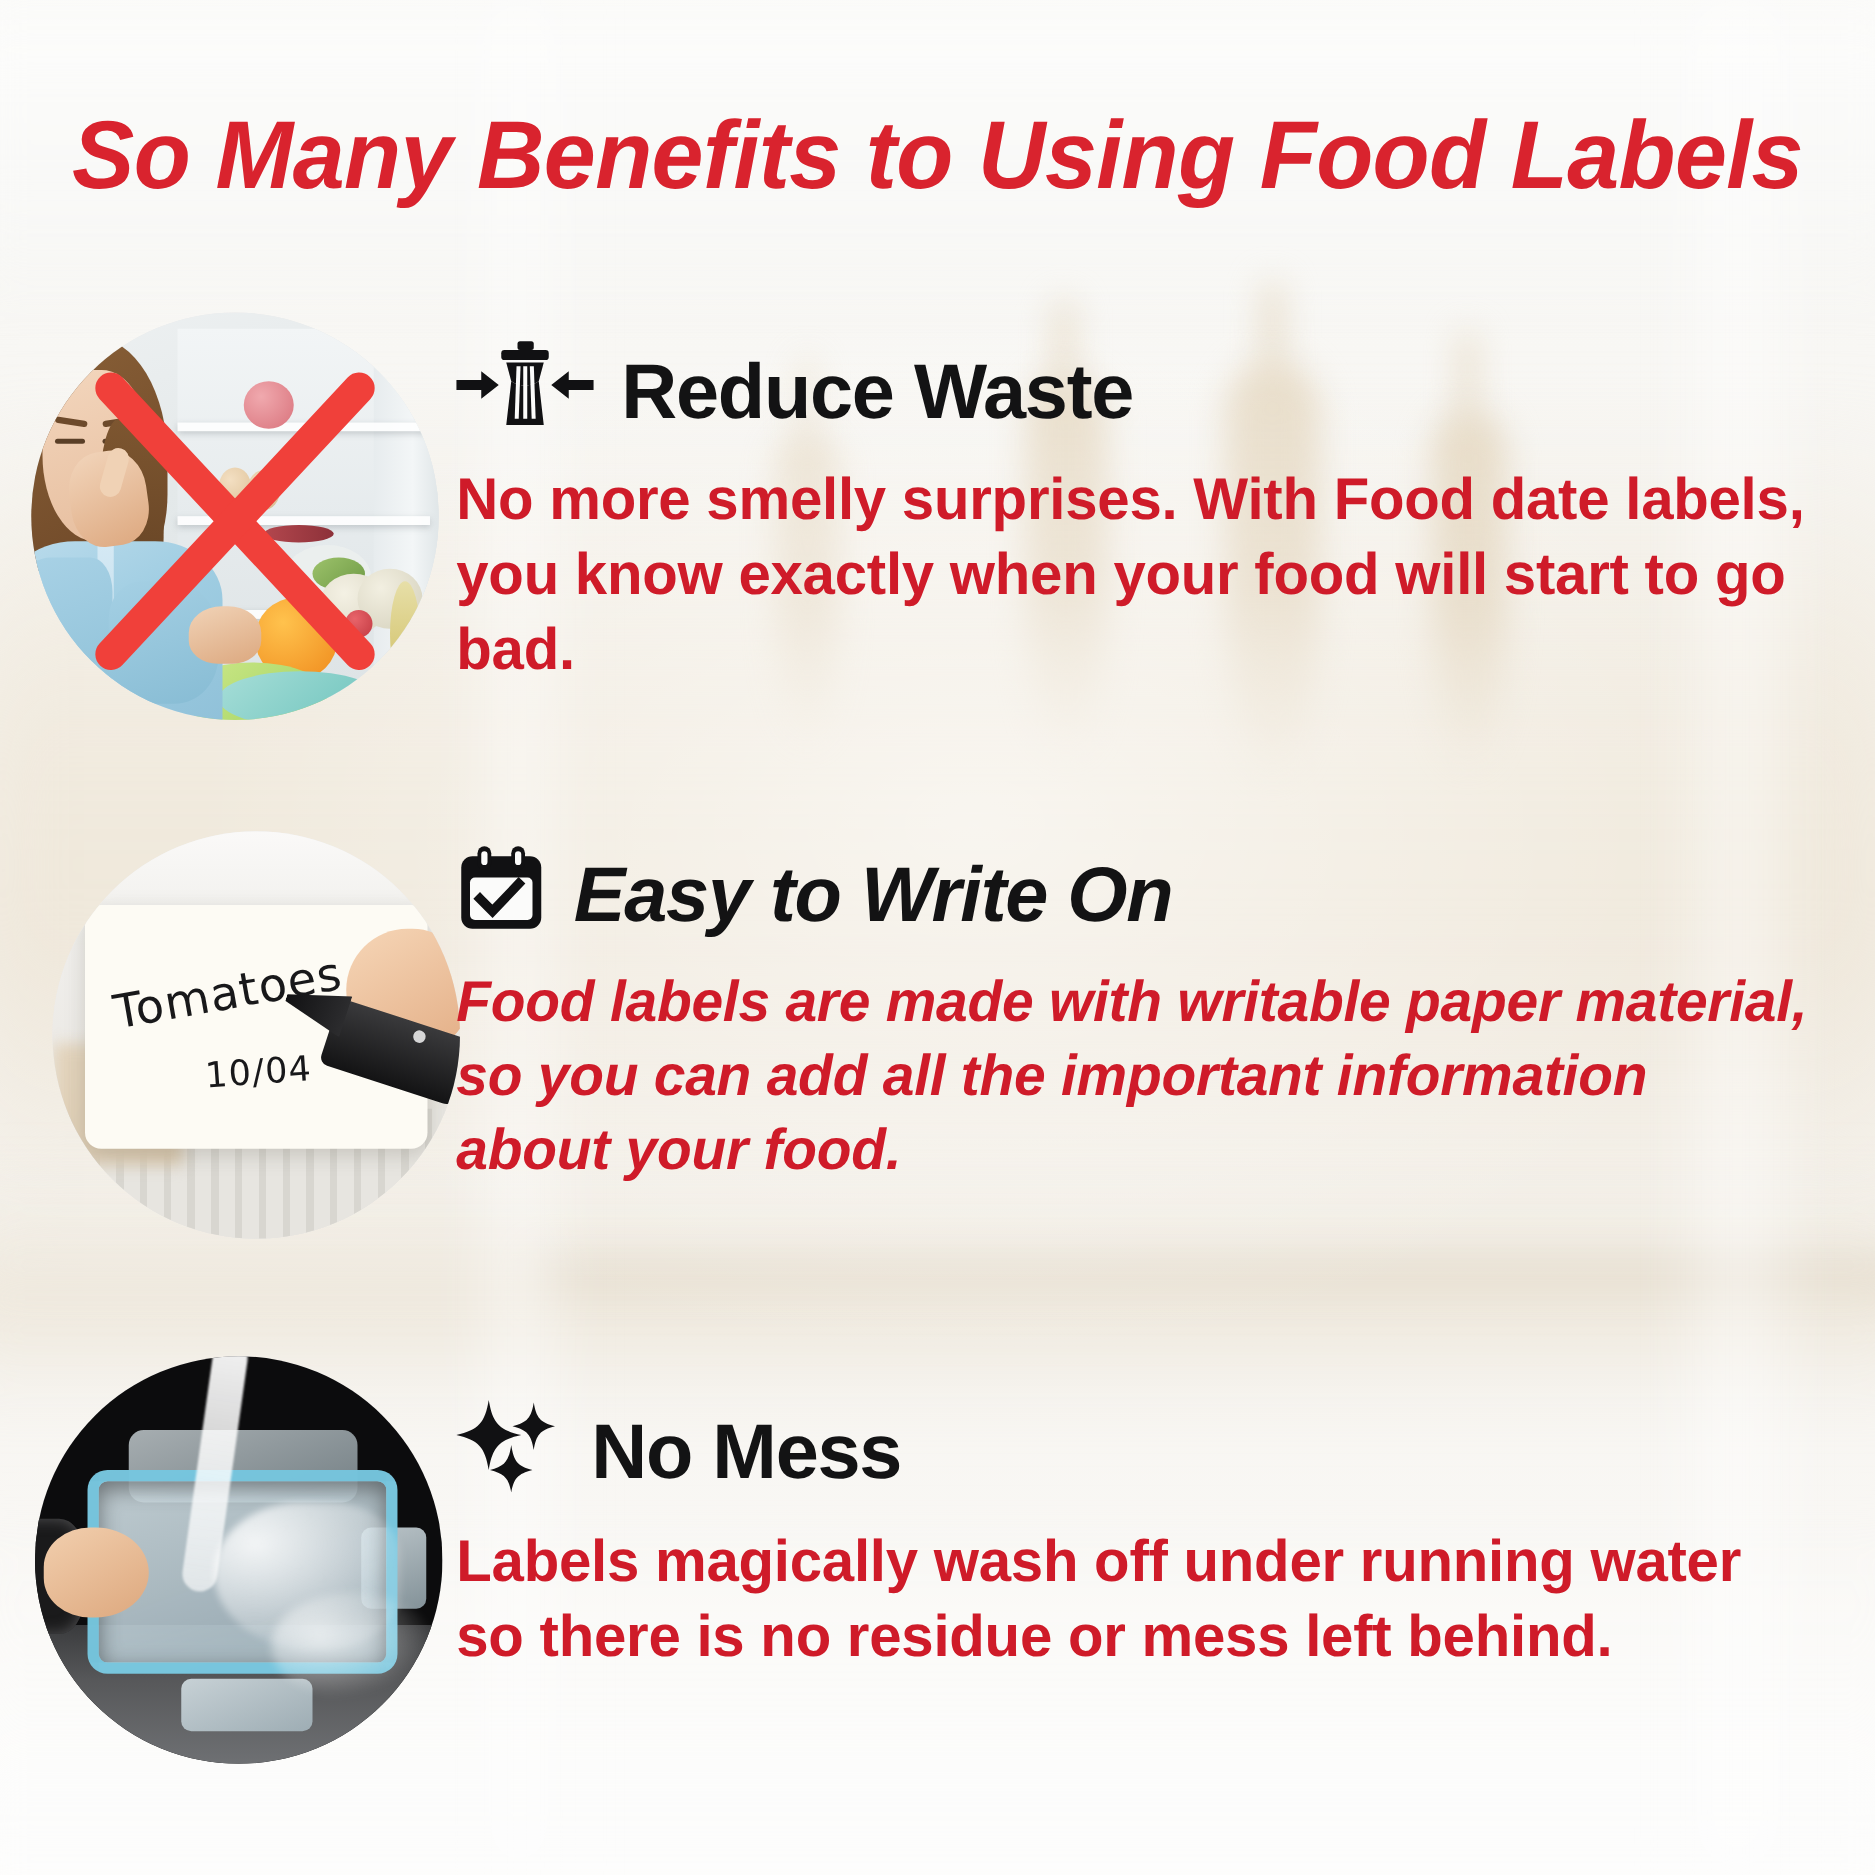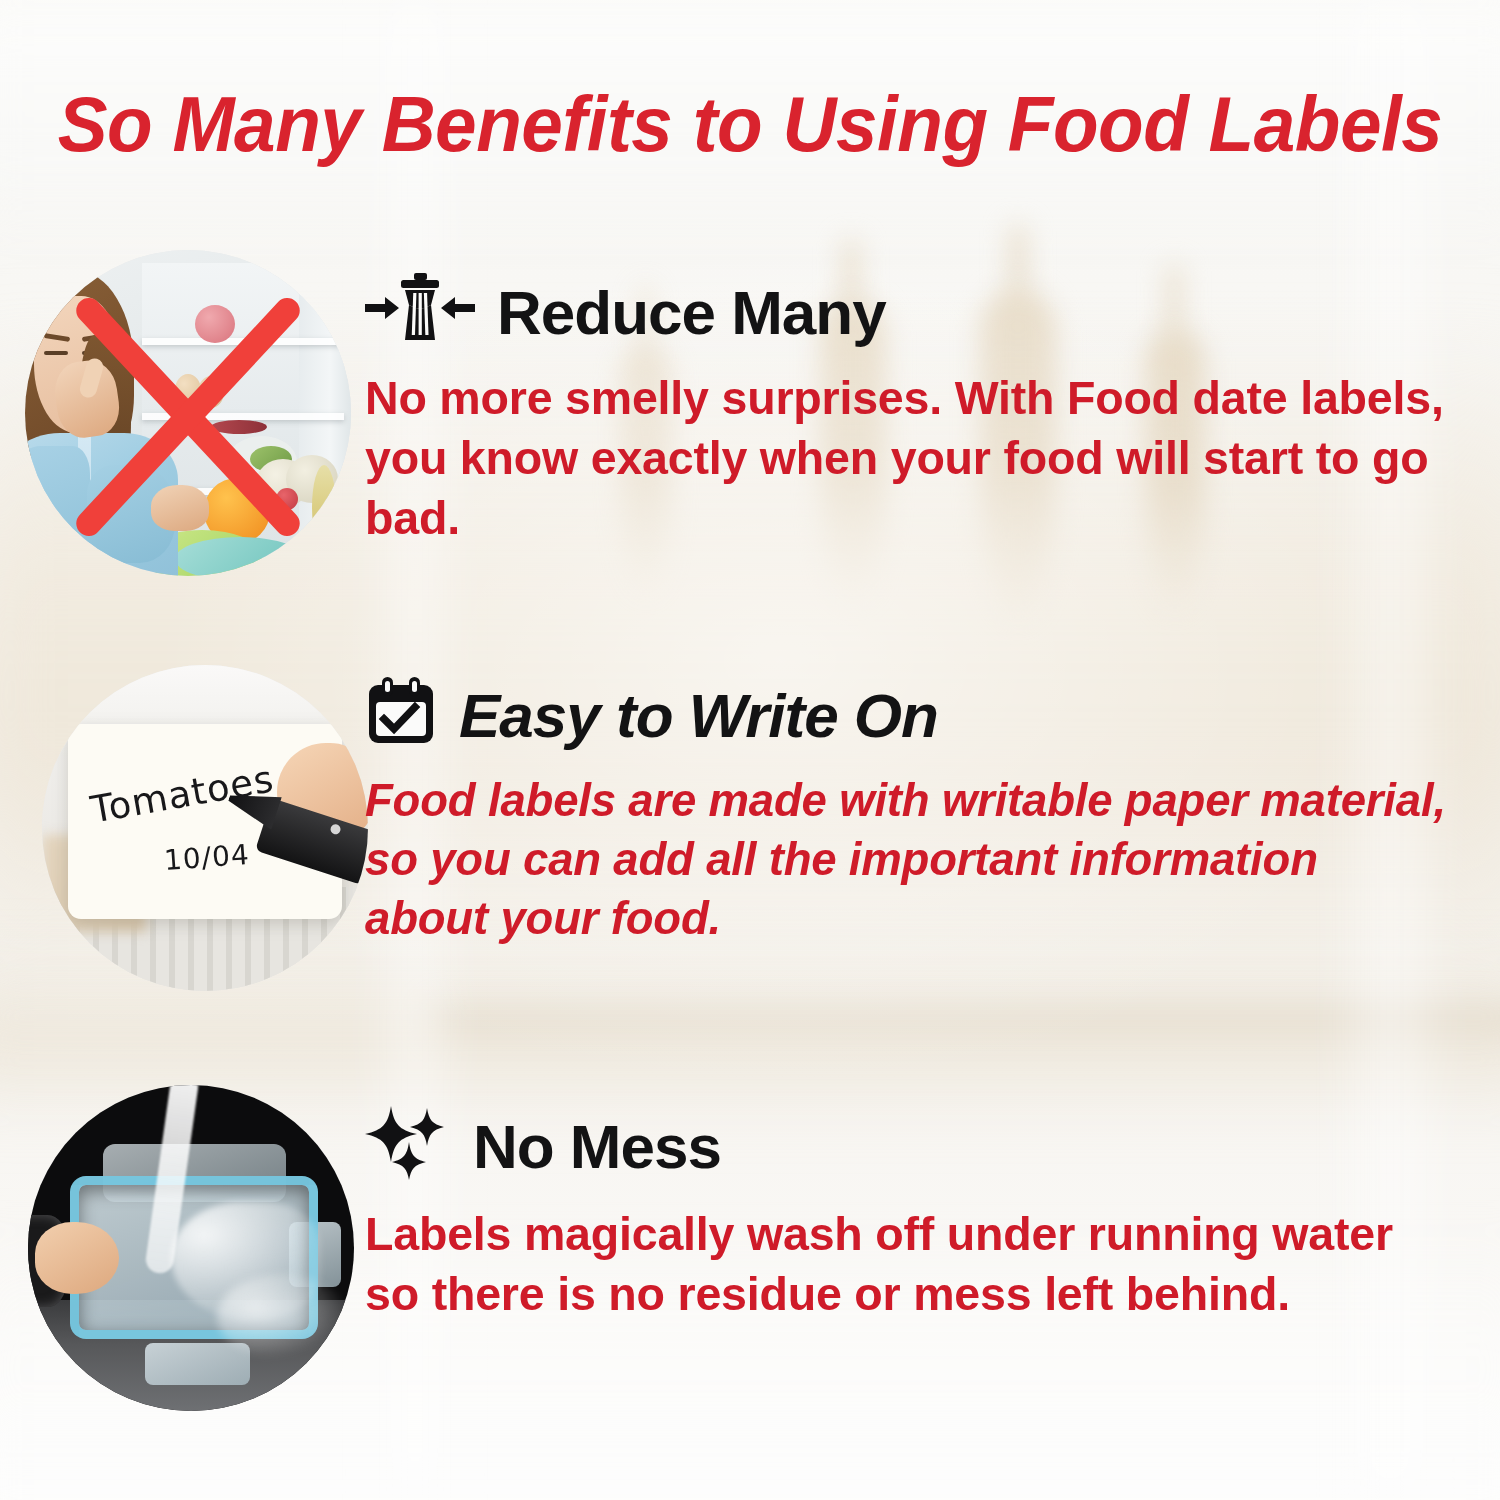--- a/index.html
+++ b/index.html
@@ -227,21 +227,21 @@
     font-family:"Liberation Sans Narrow","Liberation Sans", sans-serif;
     font-weight:bold;
     font-size:47px;
     line-height:1.28;
     color:#cf1b29;
     letter-spacing:-0.2px;
     transform:scaleX(.99); transform-origin:left top;
   }
   .r1 .txt { top:22px; }
   .r2 .txt { top:10px;font-style:italic; }
-  .r3 .txt { top:22px; }
+  .r3 .txt { top:36px; }
   .r2 .body { font-size:46px; }
 </style>
 </head>
 <body>
 
 <div id="bg">
   <div class="base"></div>
   <div class="band b1"></div>
   <div class="wall"></div>
   <div class="util u1b"></div>
@@ -330,21 +330,21 @@
 
             <path d="M40 18 H70 L66 33 Q55 40 44 33 Z" fill="#111113"></path>
             <path d="M44 33 Q55 40 66 33 L70 68 H40 Z" fill="#111113"></path>
 
             <path d="M48 22 L46.5 32 Q55 37 63.5 32 L62 22 Z" fill="none"></path>
             <rect x="47.5" y="21" width="3.2" height="42" fill="#fbfbfa" transform="rotate(2 49 42)"></rect>
             <rect x="53.6" y="21" width="3.2" height="42" fill="#fbfbfa"></rect>
             <rect x="59.6" y="21" width="3.2" height="42" fill="#fbfbfa" transform="rotate(-2 61 42)"></rect>
           </svg>
         </span>
-        <span>Reduce Many</span>
+        <span>Reduce Waste</span>
       </div>
       <div class="body">No more smelly surprises. With Food date labels, you know exactly when your food will start to go bad.</div>
     </div>
   </div>
 
   <div class="row r2">
 
     <div class="thumb t2">
       <div class="ph lbl-scene">
         <div class="radtop"></div>

